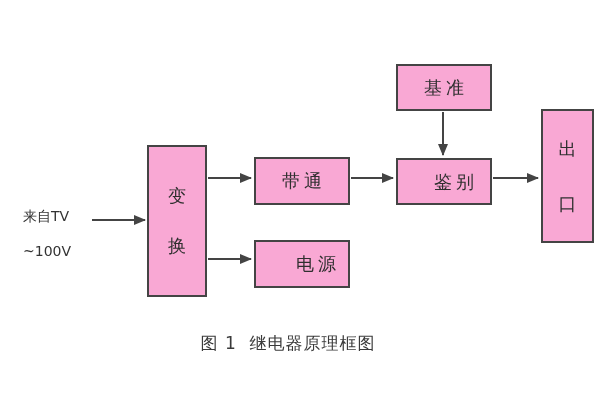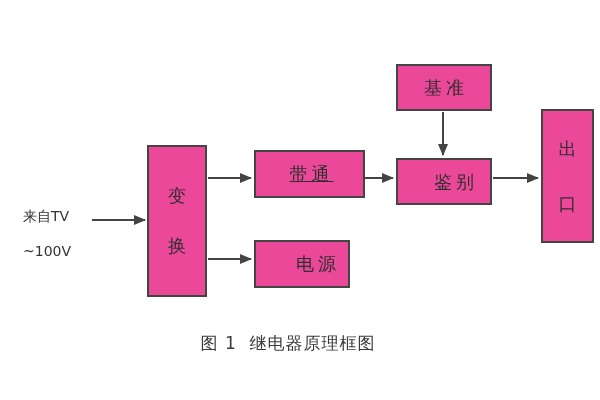--- a/index.html
+++ b/index.html
@@ -16,32 +16,32 @@
     overflow: hidden;
   }
   .connectors {
     position: absolute;
     left: 0; top: 0;
     width: 600px; height: 400px;
   }
   .box {
     position: absolute;
     border: 2px solid #444444;
-    background: #ec4899;
+    background: #f9a8d4;
     display: flex;
     align-items: center;
     justify-content: center;
     font-size: 18px;
     color: #2f2f2f;
   }
   .box-h { letter-spacing: 4px; padding-left: 4px; }
   .box-v { flex-direction: column; }
   .box-transform { left: 147px; top: 145px; width: 60px; height: 152px; }
   .box-transform .vchar + .vchar { margin-top: 32px; }
-  .box-bandpass  { left: 254px; top: 150px; width: 111px; height: 48px; text-decoration: underline; }
+  .box-bandpass  { left: 254px; top: 157px; width: 96px; height: 48px; }
   .box-power     { left: 254px; top: 240px; width: 96px; height: 48px; padding-left: 32px; }
   .box-reference { left: 396px; top: 64px;  width: 96px; height: 47px; }
   .box-discriminate { left: 396px; top: 158px; width: 96px; height: 47px; padding-left: 24px; }
   .box-outlet    { left: 541px; top: 109px; width: 53px; height: 134px; }
   .box-outlet .vchar + .vchar { margin-top: 37px; }
   .vchar { line-height: 18px; }
   .source-label {
     position: absolute;
     left: 23px; top: 207px;
     font-size: 14px;

